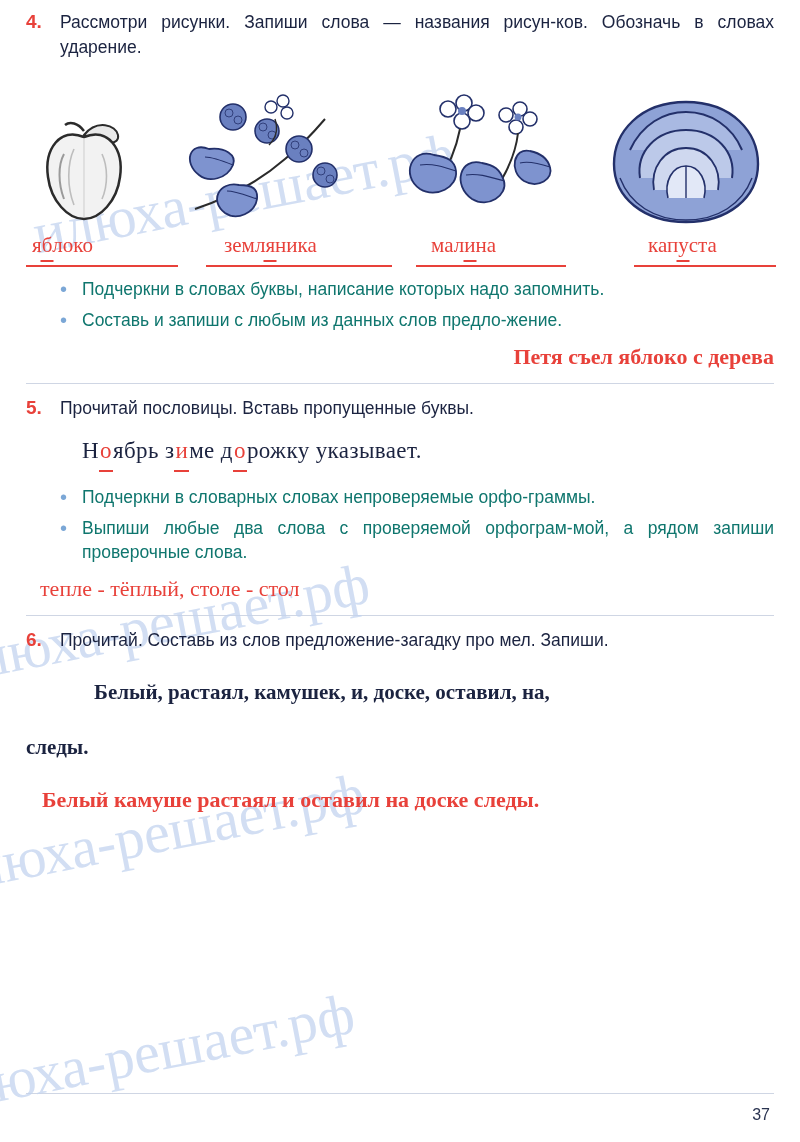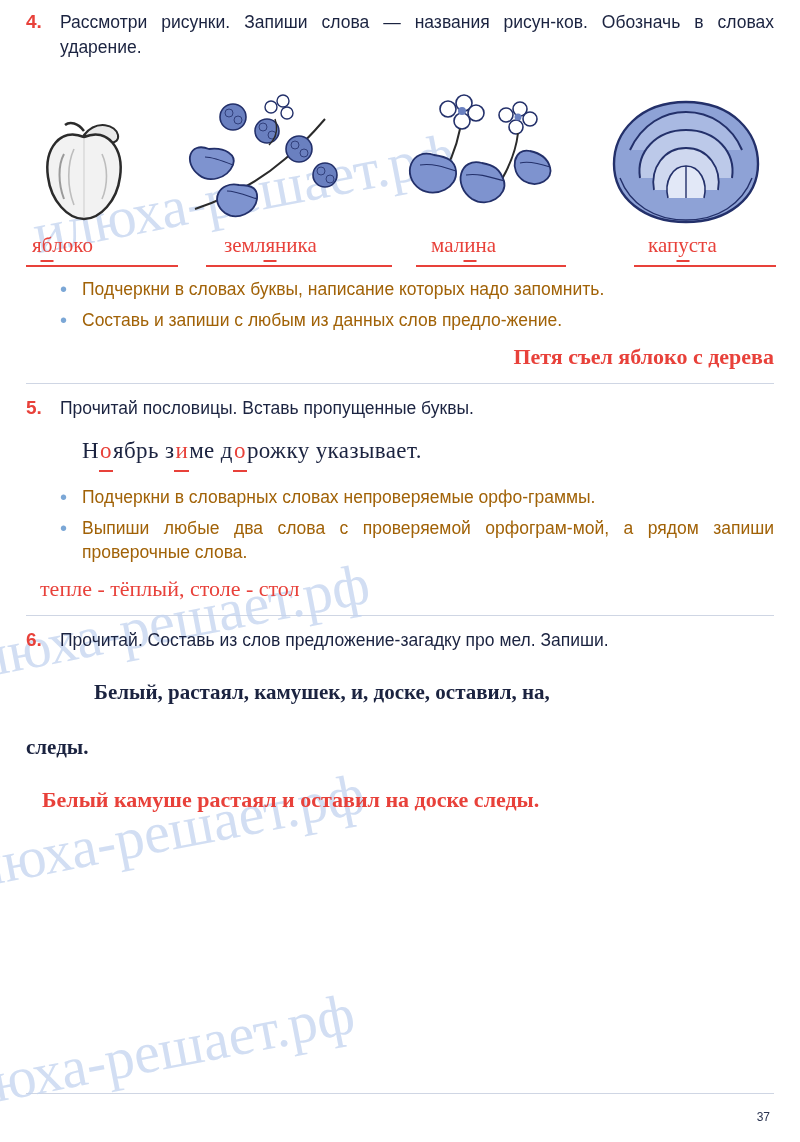--- a/index.html
+++ b/index.html
@@ -88,21 +88,21 @@
     flex: 0 0 22px;
     color: #7ba7d6;
     font-size: 20px;
     line-height: 24px;
   }
   .bullet .btxt {
     flex: 1;
     font-size: 17.5px;
     line-height: 24px;
     text-align: justify;
-    color: #a16207;
+    color: #0f766e;
   }
 
   
   .pics {
     display: flex;
     justify-content: space-between;
     align-items: flex-end;
     margin: 14px 8px 0 8px;
     height: 155px;
   }
@@ -199,21 +199,21 @@
     text-align: justify;
     color: #1b2340;
     font-weight: bold;
   }
   .riddle .ind { display: inline-block; width: 34px; }
 
   .pagenum {
     position: absolute;
     right: 30px;
     bottom: 18px;
-    font-size: 12px;
+    font-size: 16px;
     color: #2a3350;
     z-index: 10;
   }
   .botline {
     position: absolute;
     left: 26px;
     right: 26px;
     bottom: 48px;
     border-top: 1px solid #cfd6e4;
   }

